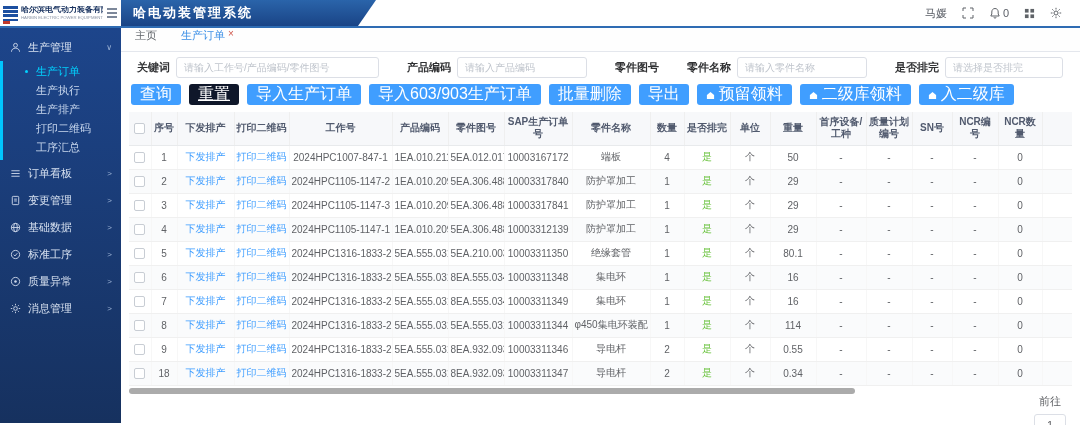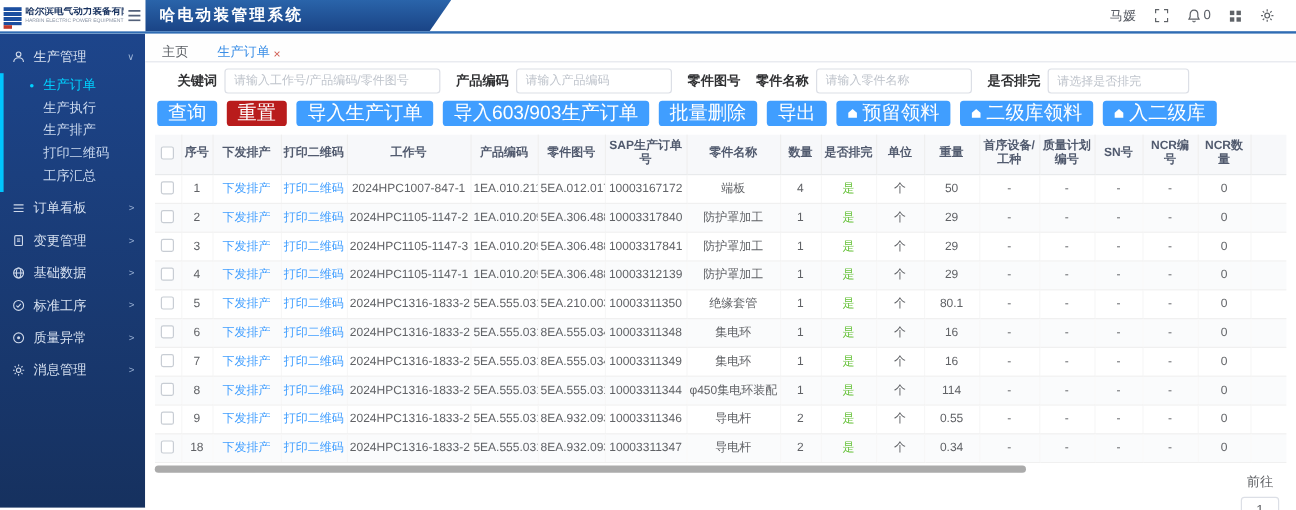--- a/index.html
+++ b/index.html
@@ -40,42 +40,42 @@
     cursor:pointer; position:relative; white-space:nowrap; }
   .sb-subitem.active { color:#00d2ff; }
   .sb-subitem.active .dot { position:absolute; left:22px; top:8px; width:3px; height:3px;
     border-radius:50%; background:#00d2ff; }
 
   .main { flex:1; min-width:0; display:flex; flex-direction:column; background:#fff; }
 
   
   .tabbar { height:24px; flex:0 0 24px; border-bottom:1px solid #e4e7ed; display:flex;
     align-items:center; padding-left:14px; gap:24px; font-size:11px; color:#5f6368; background:#fefefe; }
-  .tab { display:flex; align-items:flex-end; gap:3px; cursor:pointer; height:100%; }
+  .tab { display:flex; align-items:flex-start; gap:3px; cursor:pointer; height:100%; }
   .tab.active { color:#3a8ee6; }
   .tab-close { color:#d05a4f; font-size:10px; }
 
   
-  .filterbar { display:flex; align-items:center; padding:5px 27px 2px; gap:13px;
+  .filterbar { display:flex; align-items:center; padding:5px 16px 2px; gap:28px;
     font-size:11px; color:#303133; flex-wrap:nowrap; }
   .ff { display:flex; align-items:center; gap:6px; }
   .ff-label { font-weight:bold; white-space:nowrap; }
   .ff-input { height:21px; border:1px solid #dcdfe6; border-radius:3px; padding:0 7px;
     font-size:10px; color:#606266; font-family:inherit; }
   .ff-input::placeholder { color:#bfc4cc; }
   .ff-select { height:21px; border:1px solid #dcdfe6; border-radius:3px; padding:0 16px 0 7px;
     font-size:10px; color:#bfc4cc; display:flex; align-items:center; position:relative; cursor:pointer; }
 
   
   .toolbar { display:flex; gap:8px; padding:4px 10px 7px; }
   .btn { height:21px; padding:0 9px; border-radius:3px; font-size:16px; color:#fff;
     display:flex; align-items:center; gap:4px; border:none; cursor:pointer; white-space:nowrap;
     font-family:inherit; }
   .btn.primary { background:#409EFF; }
-  .btn.warning { background:#b91c1c; }
+  .btn.warning { background:#0f172a;text-decoration:underline; }
 
   
   .table-wrap { margin:0 8px; overflow:hidden; flex:0 0 auto; }
   table { border-collapse:collapse; table-layout:fixed; width:1165px; font-size:10px; color:#606266; }
   thead th { background:#f7f8fa; height:33px; font-weight:bold; color:#515a6e;
     border-bottom:1px solid #e8eaec; border-right:1px solid #efefef; padding:1px 2px;
     line-height:1.25; text-align:center; }
   tbody td { height:24px; text-align:center; border-bottom:1px solid #f0f0f0;
     border-right:1px solid #f7f7f7; white-space:nowrap; overflow:hidden; padding:0 2px; }
   tbody tr:nth-child(even) { background:#fafbfc; }
@@ -242,21 +242,21 @@
           <span>主页</span>
         </span>
         <span class="tab active">
           <span>生产订单</span>
           <span class="tab-close">×</span>
         </span>
       </div>
     <div class="filterbar">
         <div class="ff">
           <span class="ff-label">关键词</span>
-          <input class="ff-input" style="width: 180px;" placeholder="请输入工作号/产品编码/零件图号">
+          <input class="ff-input" style="width: 203px;" placeholder="请输入工作号/产品编码/零件图号">
         </div>
         <div class="ff">
           <span class="ff-label">产品编码</span>
           <input class="ff-input" style="width: 130px;" placeholder="请输入产品编码">
         </div>
         <div class="ff">
           <span class="ff-label">零件图号</span>
         </div>
         <div class="ff">
           <span class="ff-label">零件名称</span>

